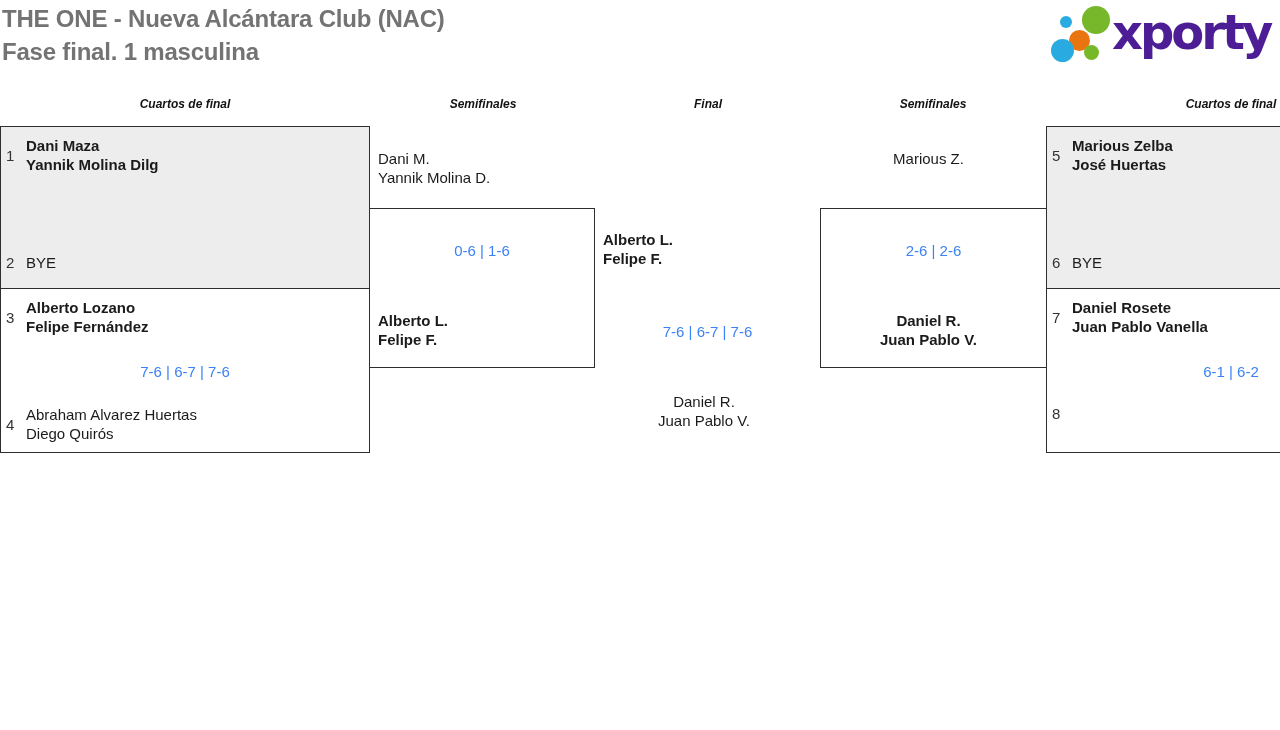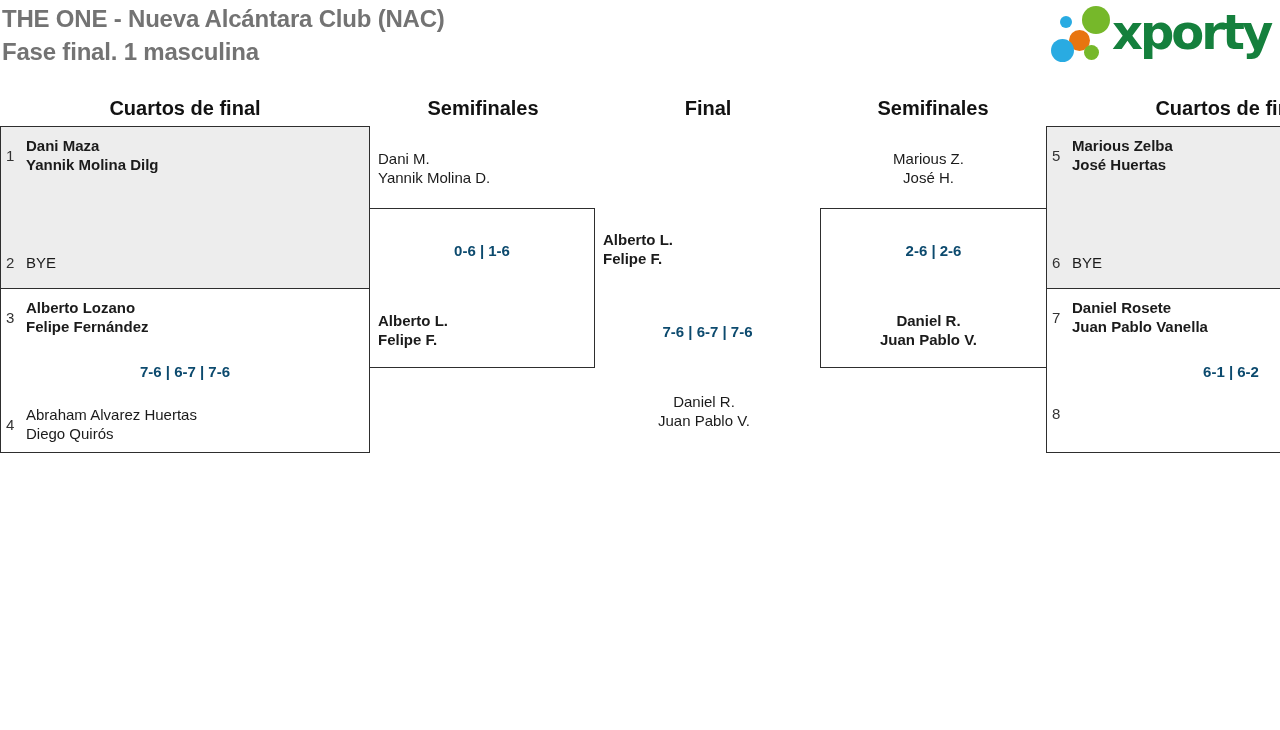--- a/index.html
+++ b/index.html
@@ -16,41 +16,41 @@
   
   .logo { position:absolute; left:1050px; top:4px; width:228px; height:64px; cursor:pointer; }
   .dot { position:absolute; border-radius:50%; }
   .dot-blue-sm  { left:10px;  top:12px; width:12px; height:12px; background:#29ABE2; }
   .dot-green-lg { left:32px;  top:2px;  width:28px; height:28px; background:#76B82A; }
   .dot-orange   { left:19px;  top:26px; width:21px; height:21px; background:#E8750F; }
   .dot-blue-lg  { left:1px;   top:35px; width:23px; height:23px; background:#29ABE2; }
   .dot-green-sm { left:34px;  top:41px; width:15px; height:15px; background:#76B82A; }
   .wordmark {
     position:absolute; left:62px; top:-4px; font-family:"DejaVu Sans", sans-serif;
-    font-size:48px; font-weight:700; letter-spacing:-3px; color:#15803d; line-height:64px;
+    font-size:48px; font-weight:700; letter-spacing:-3px; color:#4c1d95; line-height:64px;
   }
 
   
   .round-h {
     position:absolute; top:97px; transform:translateX(-50%);
-    font-size:20px; font-weight:700; color:#121212; white-space:nowrap;
+    font-size:12px; font-weight:700; color:#121212; white-space:nowrap;font-style:italic;
   }
 
   
   .box { position:absolute; border:1.5px solid #2E2E2E; box-sizing:border-box; background:#fff; }
   .box.grey { background:#EDEDED; }
   .box.no-top { border-top:none; }
 
   
   .teamrow { position:absolute; display:flex; align-items:center; }
   .seed { width:20px; flex:none; font-size:15px; color:#333; font-weight:400; }
   .names { font-size:15px; line-height:19px; color:#1b1b1b; white-space:nowrap; }
   .names.right { text-align:center; white-space:nowrap; }
   .w700 { font-weight:700; }
-  .score { position:absolute; font-size:15px; line-height:19px; color:#0c4a6e; text-align:center;font-weight:bold; }
+  .score { position:absolute; font-size:15px; line-height:19px; color:#3b82f6; text-align:center; }
 </style>
 </head>
 <body>
 
 <div class="stage">
 
   <div class="title-block">
     <div class="title-line">THE ONE - Nueva Alcántara Club (NAC)</div>
     <div class="title-line">Fase final. 1 masculina</div>
   </div>
@@ -122,21 +122,20 @@
     <div>Felipe F.</div>
   </div>
   <div class="score" style="left:595px; top:322px; width:225px;">7-6 | 6-7 | 7-6</div>
   <div class="names abs right" style="left:595px; top:392px; width:218px;">
     <div>Daniel R.</div>
     <div>Juan Pablo V.</div>
   </div>
 
   <div class="names abs right" style="left:820px; top:149px; width:217px;">
     <div>Marious Z.</div>
-    <div>José H.</div>
   </div>
   <div class="score" style="left:820px; top:241px; width:227px;">2-6 | 2-6</div>
   <div class="names abs right w700" style="left:820px; top:311px; width:217px;">
     <div>Daniel R.</div>
     <div>Juan Pablo V.</div>
   </div>
 
   <div class="teamrow" style="left:1052px; top:136px;">
     <span class="seed">5</span>
     <div class="names w700">

